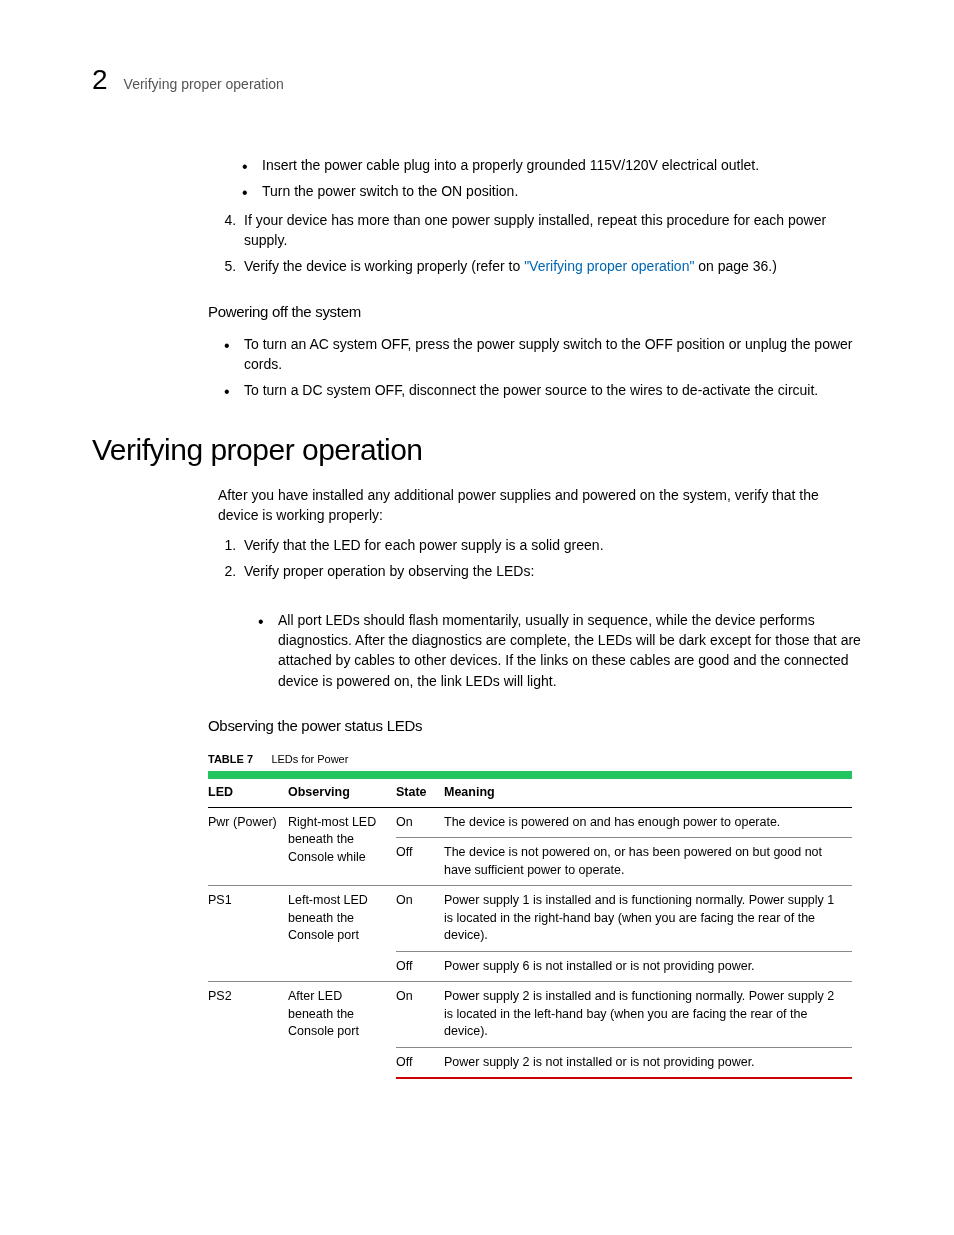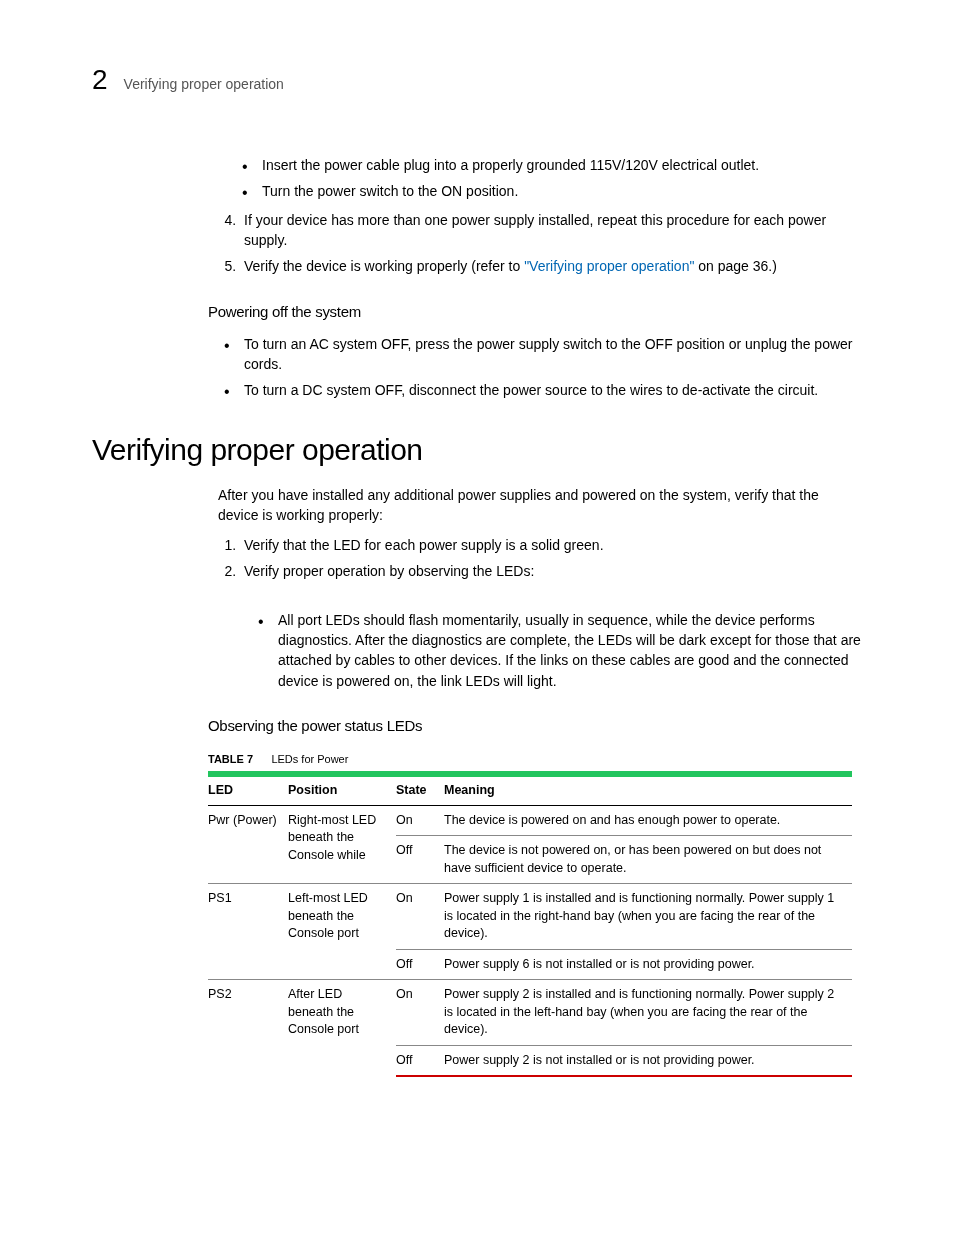--- a/index.html
+++ b/index.html
@@ -77,21 +77,21 @@
   .tablecap .lbl { font-weight: bold; }
   table.ledtable {
     width: 100%;
     border-collapse: collapse;
     margin-top: 4px;
     font-size: 12.5px;
   }
   table.ledtable th {
     text-align: left;
     font-weight: bold;
-    border-top: 6px solid #22c55e;
+    border-top: 8px solid #22c55e;
     border-bottom: 1px solid #000;
     padding: 5px 8px 5px 0;
     vertical-align: top;
   }
   table.ledtable td {
     border-bottom: 1px solid #888;
     padding: 6px 8px 6px 0;
     vertical-align: top;
     line-height: 1.4;
   }
@@ -147,35 +147,35 @@
   <h2 class="sub">Observing the power status LEDs</h2>
 
   <div class="tablecap cap-left">
     <span class="lbl">TABLE 7</span>&nbsp;&nbsp;&nbsp;&nbsp;&nbsp;&nbsp;<span>LEDs for Power</span>
   </div>
 
   <table class="ledtable cap-left">
     <thead>
       <tr>
         <th class="col-led">LED</th>
-        <th class="col-pos">Position</th>
+        <th class="col-pos">Observing</th>
         <th class="col-state">State</th>
         <th>Meaning</th>
       </tr>
     </thead>
     <tbody>
       <tr>
         <td rowspan="2">Pwr (Power)</td>
         <td rowspan="2">Right-most LED beneath the Console while</td>
         <td>On</td>
         <td>The device is powered on and has enough power to operate.</td>
       </tr>
       <tr>
         <td>Off</td>
-        <td>The device is not powered on, or has been powered on but does not have sufficient device to operate.</td>
+        <td>The device is not powered on, or has been powered on but good not have sufficient power to operate.</td>
       </tr>
       <tr>
         <td rowspan="2">PS1</td>
         <td rowspan="2">Left-most LED beneath the Console port</td>
         <td>On</td>
         <td>Power supply 1 is installed and is functioning normally.  Power supply 1 is located in the right-hand bay (when you are facing the rear of the device).</td>
       </tr>
       <tr>
         <td>Off</td>
         <td>Power supply 6 is not installed or is not providing power.</td>

